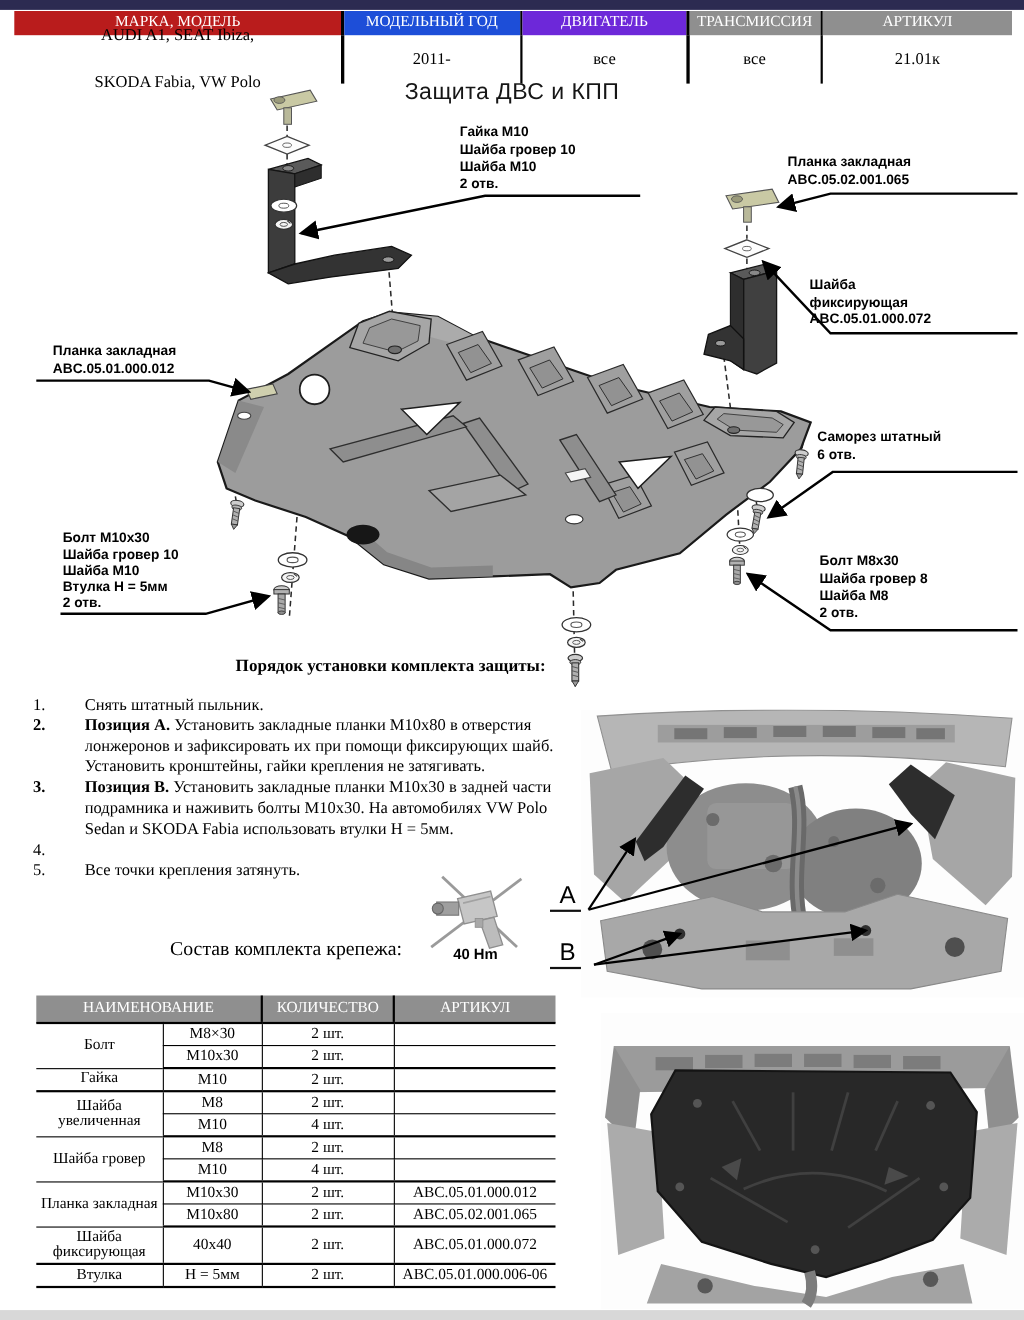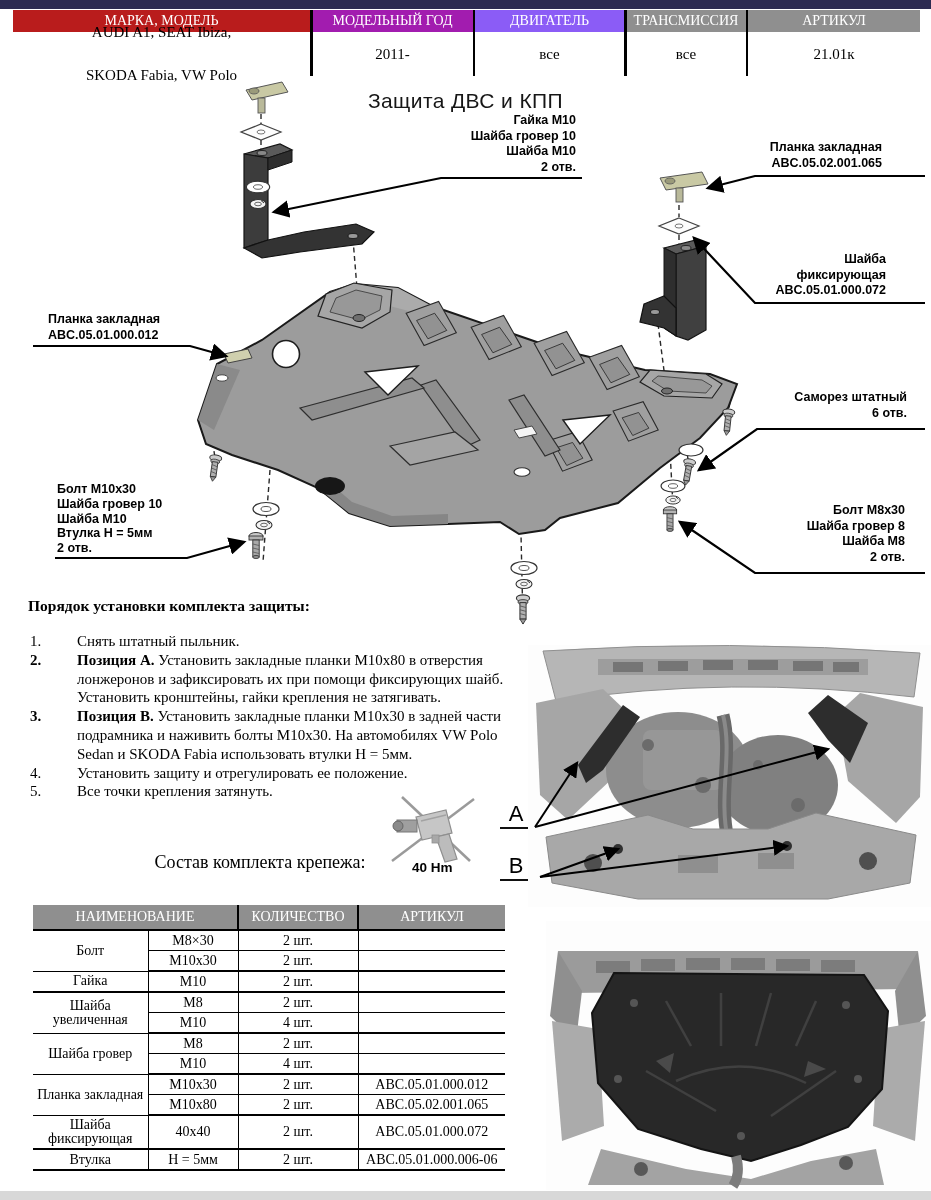--- a/index.html
+++ b/index.html
@@ -12,28 +12,28 @@
   
   #vt{left:13px;top:10px;width:907px;}
   .vt-head{display:flex;height:22px;color:#fff;font-size:14px;}
   .vt-head .c{display:flex;align-items:center;justify-content:center;height:100%;}
   .vt-body{display:flex;}
   .vt-body .c{display:flex;flex-direction:column;align-items:center;justify-content:center;
               height:44px;font-size:15px;line-height:19px;}
   .vdiv{width:2.5px;background:#000;}
   
   #title{left:0;top:72px;width:931px;text-align:center;
-         font-family:"Liberation Sans",sans-serif;font-size:21px;color:#161616;letter-spacing:.4px;margin-top:17px;}
+         font-family:"Liberation Sans",sans-serif;font-size:21px;color:#161616;letter-spacing:.4px;}
   
   #diagram-svg{left:0;top:78px;}
   .callout{position:absolute;font-family:"Liberation Sans",sans-serif;font-weight:bold;
            font-size:12.5px;line-height:15.5px;color:#000;}
-  .callout.r{text-align:right;}
-  
-  #instr-head{left:28px;top:597px;width:468px;text-align:left;font-weight:bold;font-size:15.5px;}
+  .callout.r{}
+  
+  #instr-head{left:28px;top:597px;width:468px;text-align:right;font-weight:bold;font-size:15.5px;}
   #instr-list{left:28px;top:632px;width:482px;font-size:15px;line-height:18.8px;}
   .li{display:grid;grid-template-columns:49px 1fr;}
   .li .num{padding-left:2px;}
   .li.bn .num{font-weight:bold;}
   .li .lead{font-weight:bold;}
   
   #kit-head{left:95px;top:852px;width:330px;text-align:center;font-weight:normal;font-size:18px;}
   #torque-label{left:412px;top:860px;font-family:"Liberation Sans",sans-serif;
                 font-weight:bold;font-size:13.5px;}
   
@@ -58,23 +58,23 @@
 
 <div id="page">
 
   <div id="top-bar" class="abs" style="background:#2c2b51;"></div>
   <div id="bottom-bar" class="abs" style="background:#d8d8d8;"></div>
 
   <div id="vt" class="abs">
     <div class="vt-head">
       <div class="c" style="width:297px;background:#b91c1c;">МАРКА, МОДЕЛЬ</div>
       <div class="vdiv"></div>
-      <div class="c" style="width:160px;background:#a21caf;">МОДЕЛЬНЫЙ ГОД</div>
-      <div class="vdiv"></div>
-      <div class="c" style="width:149px;background:#8b5cf6;">ДВИГАТЕЛЬ</div>
+      <div class="c" style="width:160px;background:#1d4ed8;">МОДЕЛЬНЫЙ ГОД</div>
+      <div class="vdiv"></div>
+      <div class="c" style="width:149px;background:#6d28d9;">ДВИГАТЕЛЬ</div>
       <div class="vdiv"></div>
       <div class="c" style="width:119px;background:#8f8f8f;">ТРАНСМИССИЯ</div>
       <div class="vdiv"></div>
       <div class="c" style="flex:1;background:#8f8f8f;">АРТИКУЛ</div>
     </div>
     <div class="vt-body">
       <div class="c" style="width:297px;gap:24px;">
         <span>AUDI  A1,  SEAT Ibiza,</span>
         <span>SKODA Fabia, VW Polo</span>
       </div>
@@ -309,21 +309,20 @@
     <div class="li bn">
       <span class="num">2.</span>
       <span class="body"><b class="lead">Позиция А.</b><span> Установить закладные планки М10х80 в отверстия лонжеронов и зафиксировать их при помощи  фиксирующих шайб. Установить кронштейны, гайки крепления не затягивать.</span></span>
     </div>
     <div class="li bn">
       <span class="num">3.</span>
       <span class="body"><b class="lead">Позиция В.</b><span> Установить закладные планки М10х30 в задней части подрамника и наживить болты М10х30. На автомобилях VW Polo Sedan и SKODA Fabia использовать втулки  Н = 5мм.</span></span>
     </div>
     <div class="li">
       <span class="num">4.</span>
-      <span class="body"><b class="lead"></b><span>Установить защиту и отрегулировать ее положение.</span></span>
     </div>
     <div class="li">
       <span class="num">5.</span>
       <span class="body"><b class="lead"></b><span>Все точки крепления затянуть.</span></span>
     </div>
   </div>
 
   <div id="kit-head" class="abs">Состав комплекта крепежа:</div>
   <svg class="abs" style="left:388px;top:795px;" width="88" height="70" viewBox="0 0 88 70">
     <line x1="4" y1="66" x2="86" y2="4" stroke="#9a9a9a" stroke-width="2.5"></line>

